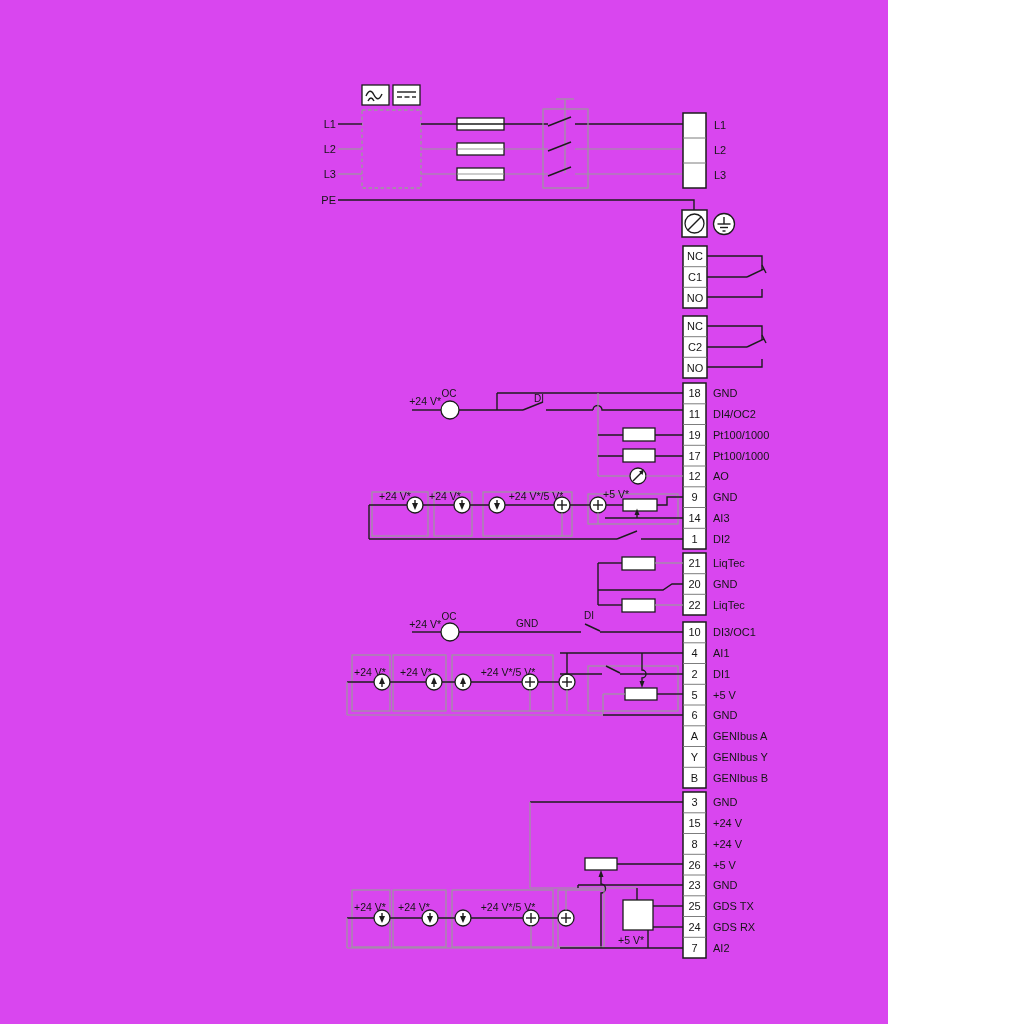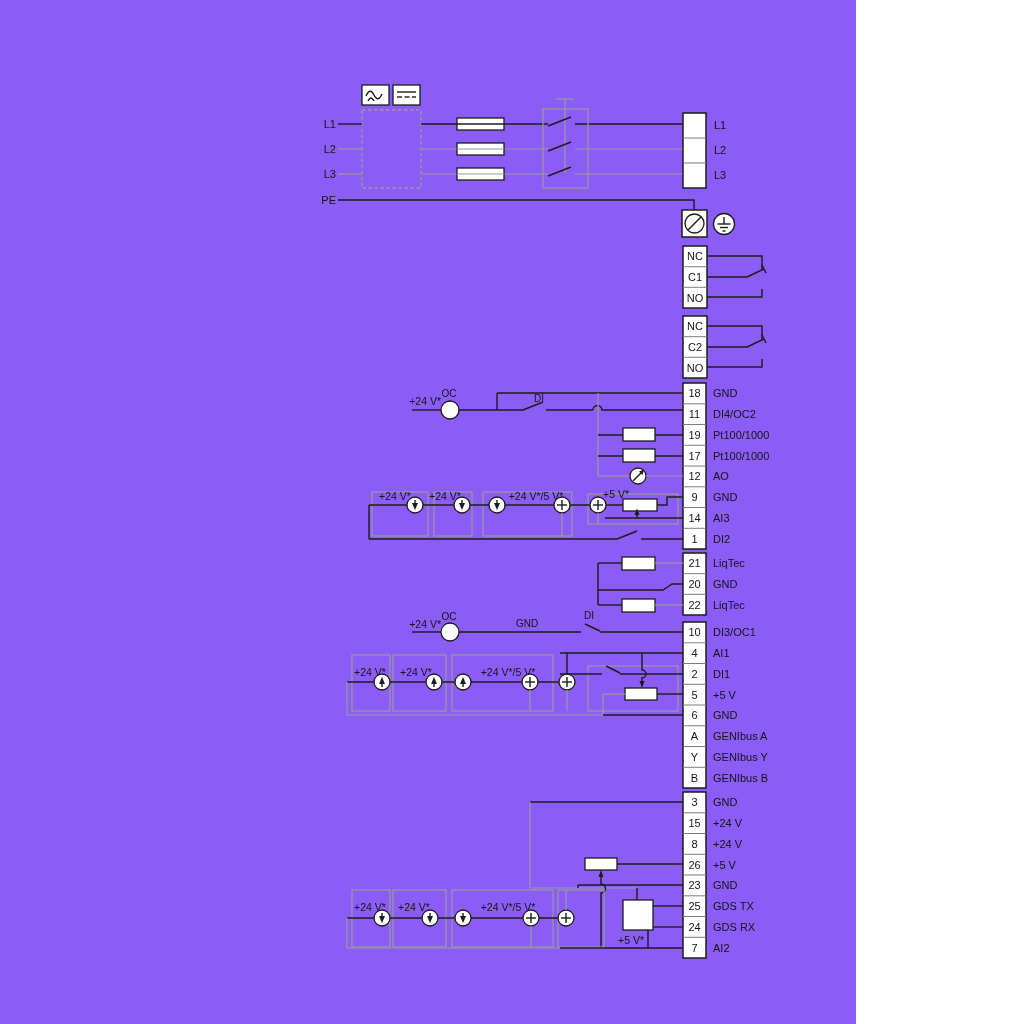--- a/index.html
+++ b/index.html
@@ -1,16 +1,16 @@
 <!DOCTYPE html>
 <html><head>
 <meta charset="utf-8">
 <style>
   html,body{margin:0;padding:0;background:#fff;}
-  .canvas{position:relative;width:856px;height:1024px;background:#8b5cf6;overflow:hidden;}
+  .canvas{position:relative;width:856px;height:1024px;background:#d946ef;overflow:hidden;padding-left:32px;}
   svg{position:absolute;left:0;top:0;}
   text{font-family:"Liberation Sans","DejaVu Sans",sans-serif;fill:#151515;}
   .num{font-size:11px;text-anchor:middle;}
   .lbl{font-size:11px;text-anchor:start;}
   .lblE{font-size:11px;text-anchor:end;}
   .ann{font-size:10.5px;text-anchor:middle;}
   .annE{font-size:10.5px;text-anchor:end;}
   .annS{font-size:10px;text-anchor:middle;}
   .annL{font-size:10.5px;text-anchor:start;}
   .w{stroke:#1c1c1c;stroke-width:1.4;fill:none;}

